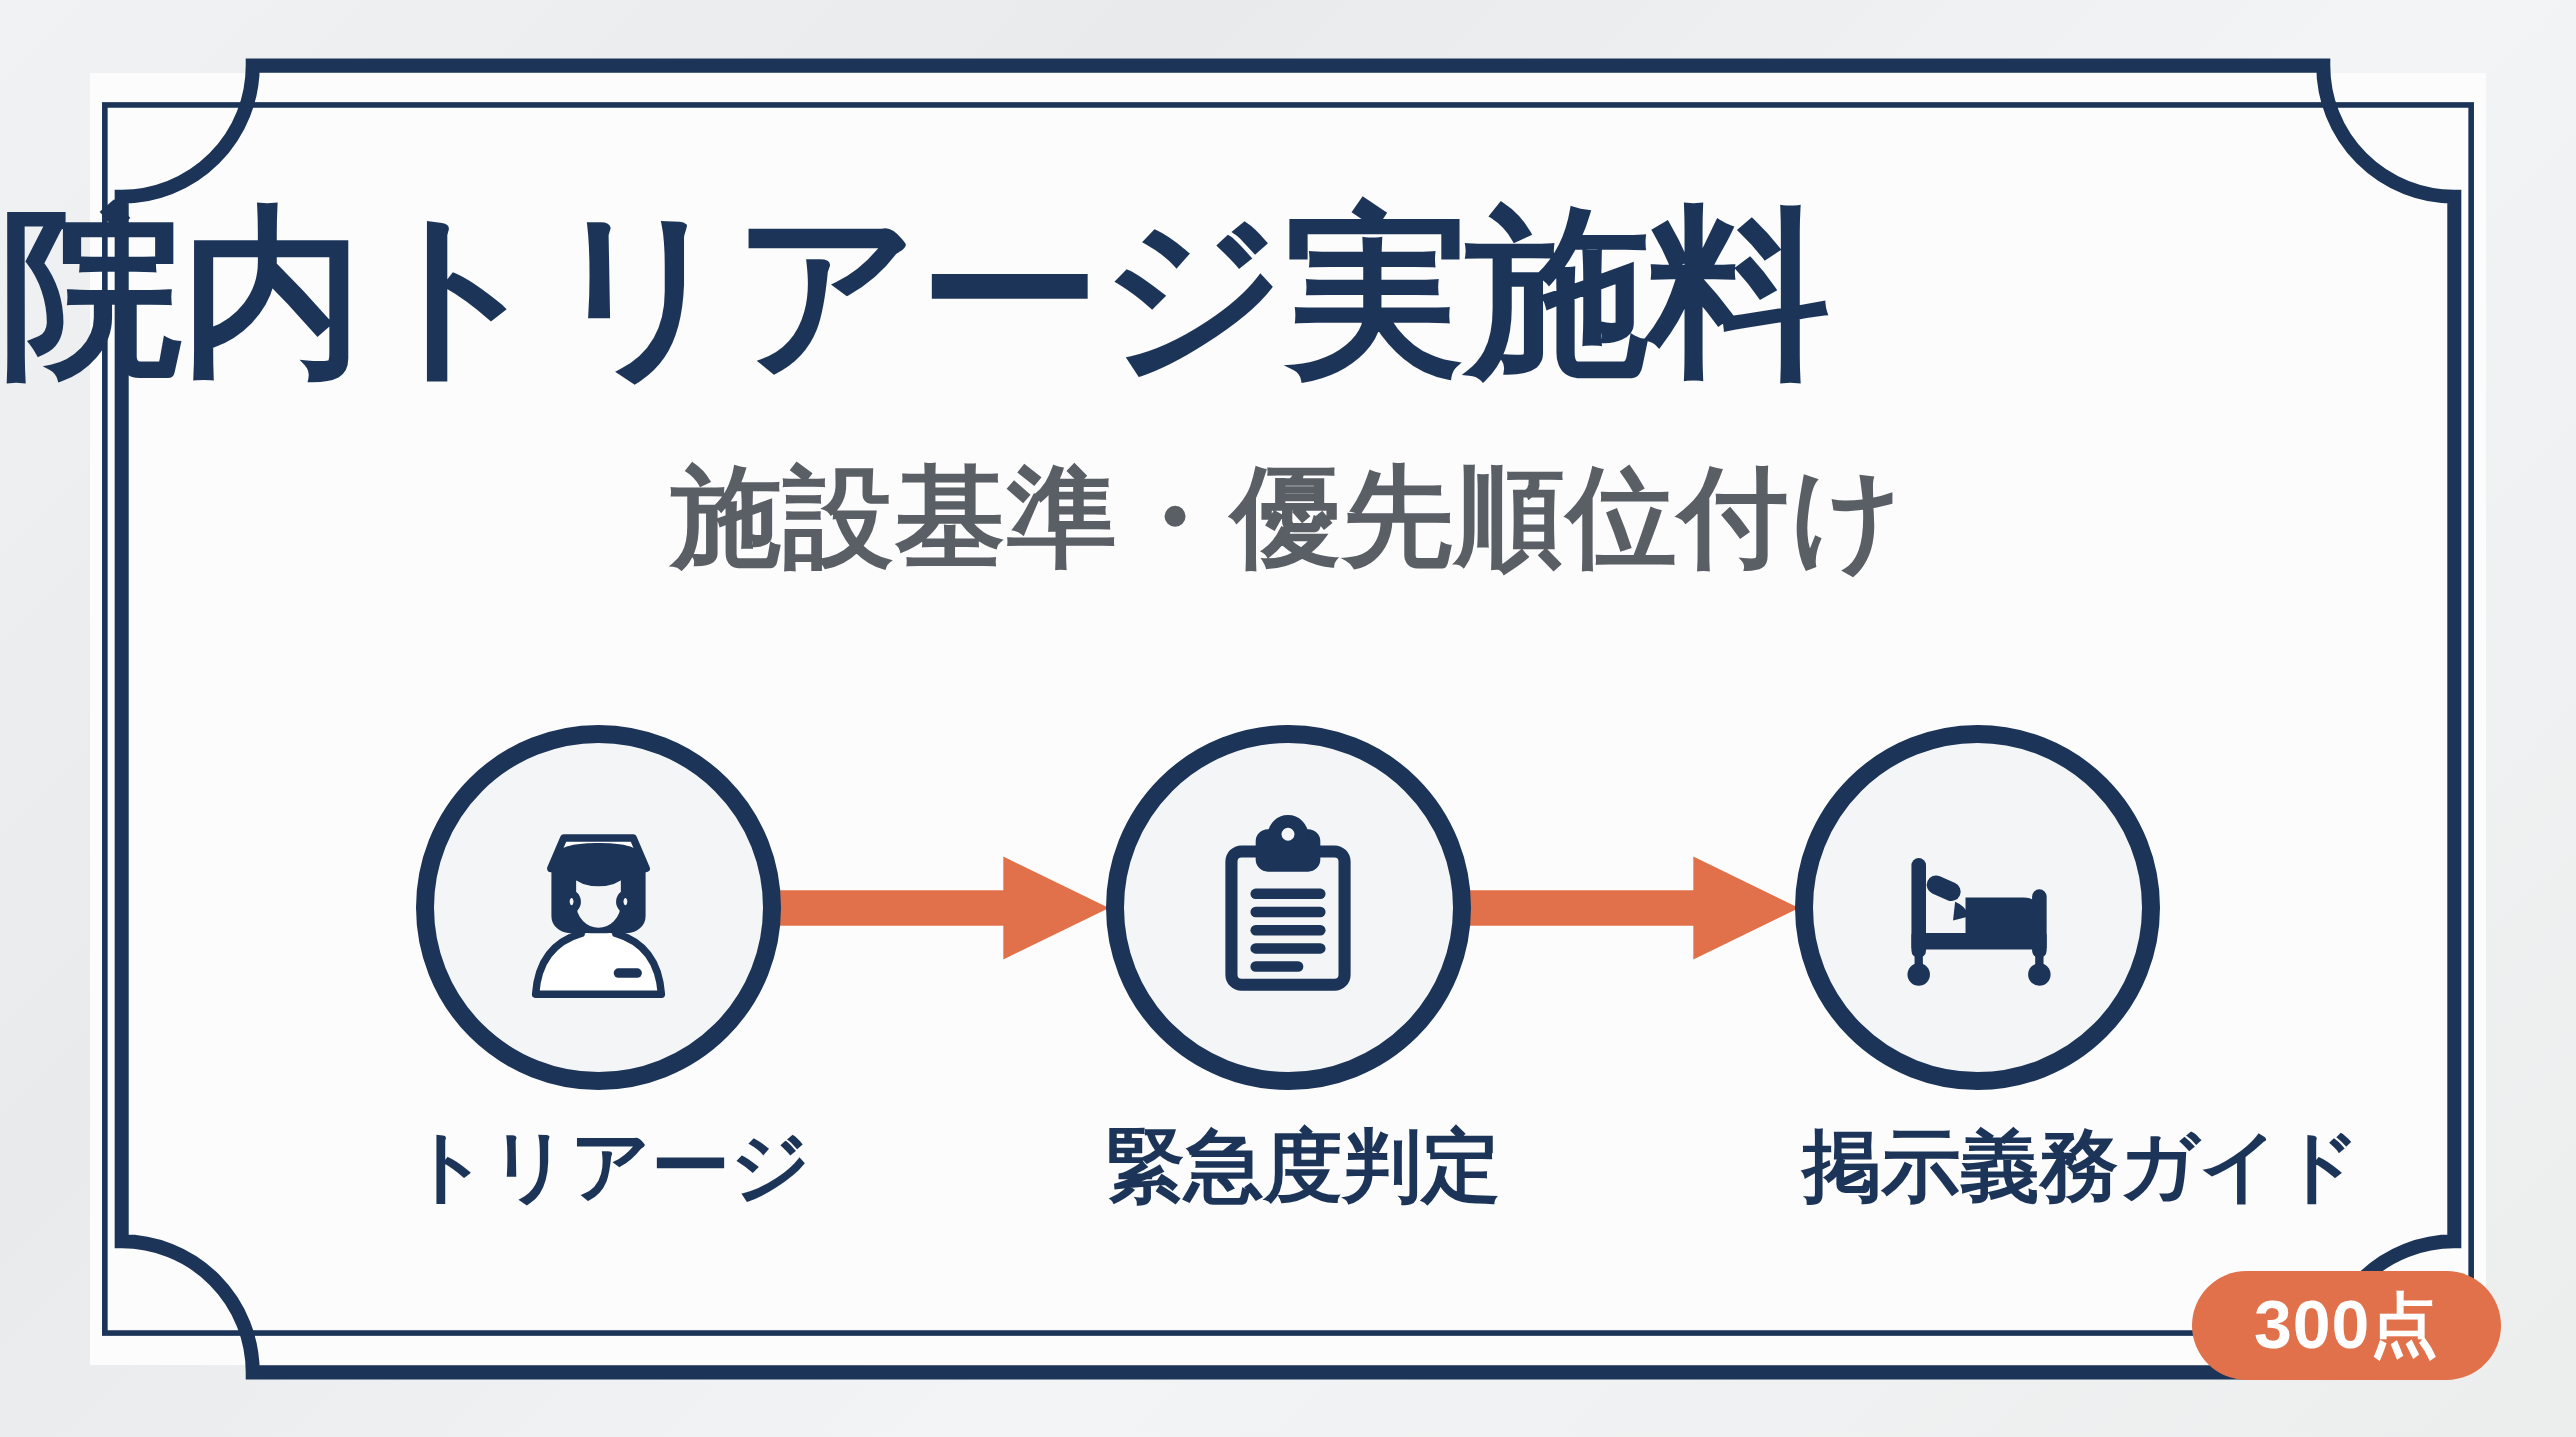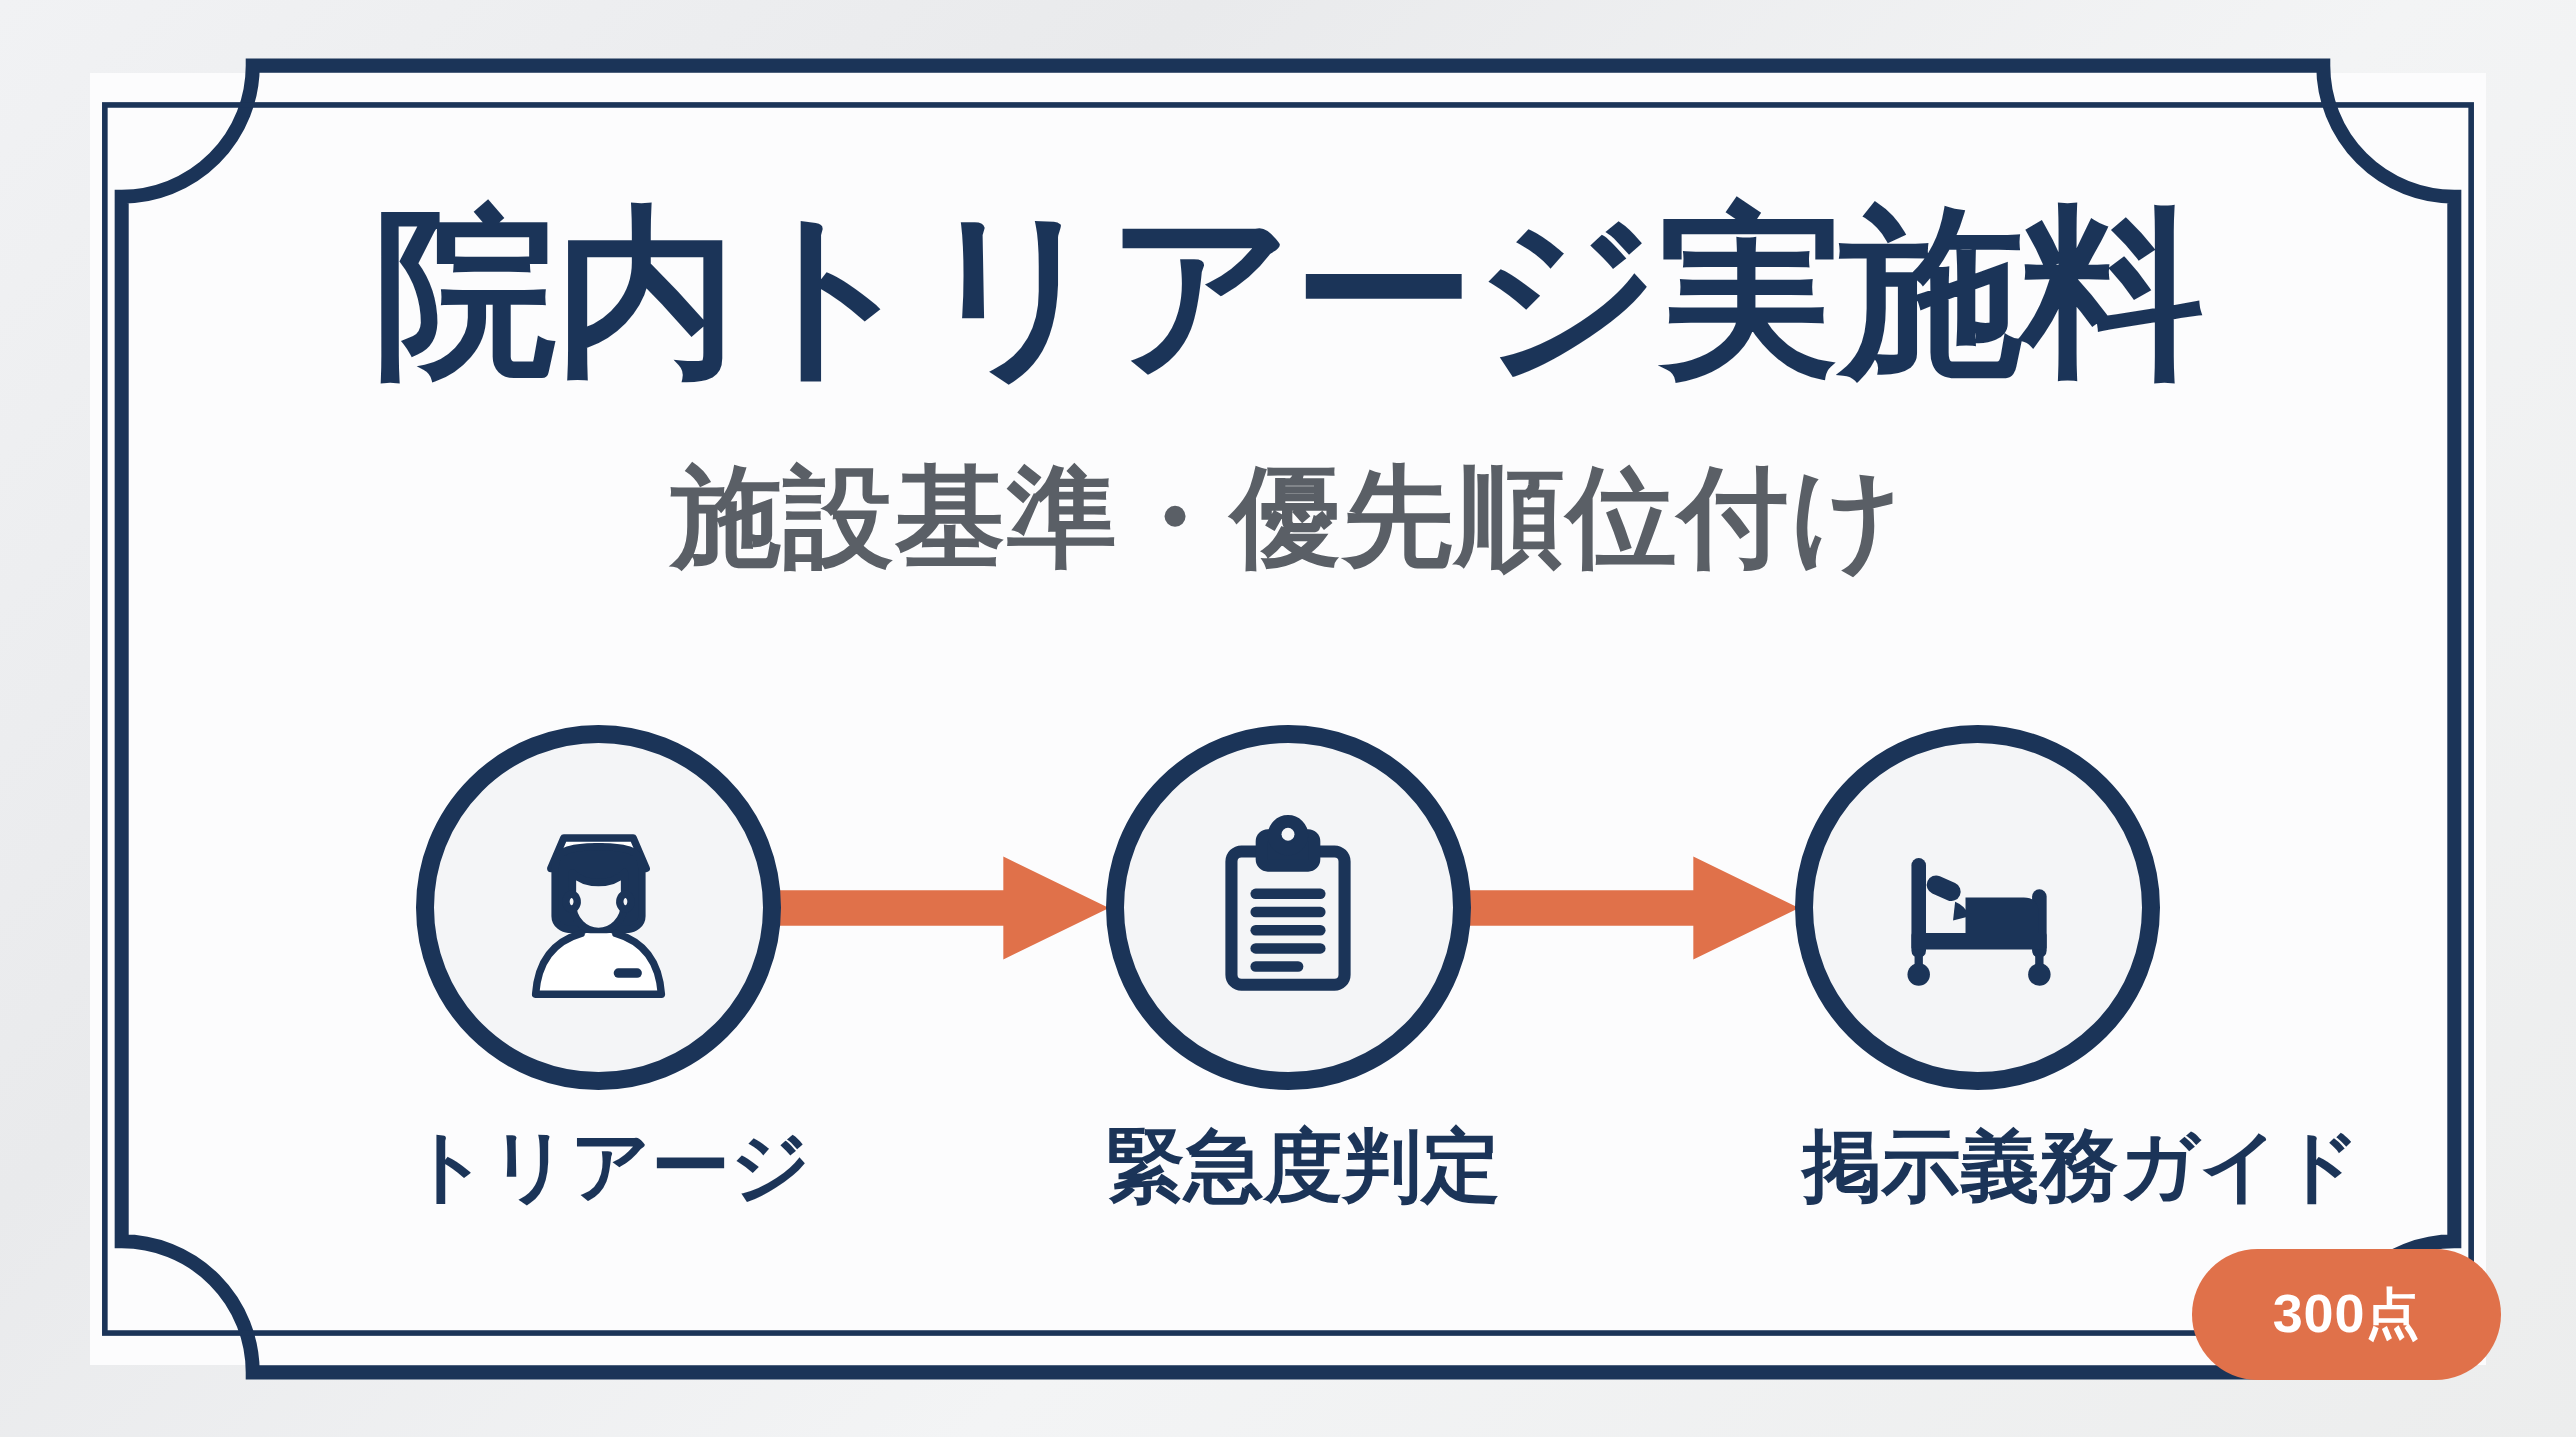--- a/index.html
+++ b/index.html
@@ -36,21 +36,21 @@
     height: 1438px;
     pointer-events: none;
   }
 
   
   .title {
     position: absolute;
     left: 0;
     top: 201px;
     width: 2576px;
-    text-align: center;
+    text-align: left;
     font-size: 183px;
     line-height: 1;
     font-weight: 700;
     letter-spacing: -1.9px;
     color: #1b3458;
     white-space: nowrap;
   }
   .subtitle {
     position: absolute;
     left: 0;
@@ -127,27 +127,27 @@
     white-space: nowrap;
   }
   .label-gap { width: 332px; flex: 0 0 auto; }
 
   
   .badge {
     position: absolute;
     right: 75px;
     bottom: 58px;
     min-width: 309px;
-    height: 131px;
+    height: 109px;
     padding: 0 43px;
     box-sizing: border-box;
     border-radius: 66px;
     background: #e0714a;
     color: #ffffff;
-    font-size: 54px;
+    font-size: 68px;
     font-weight: 700;
     letter-spacing: 0.9px;
     display: flex;
     align-items: center;
     justify-content: center;
     white-space: nowrap;
   }
 </style>
 </head>
 <body>

